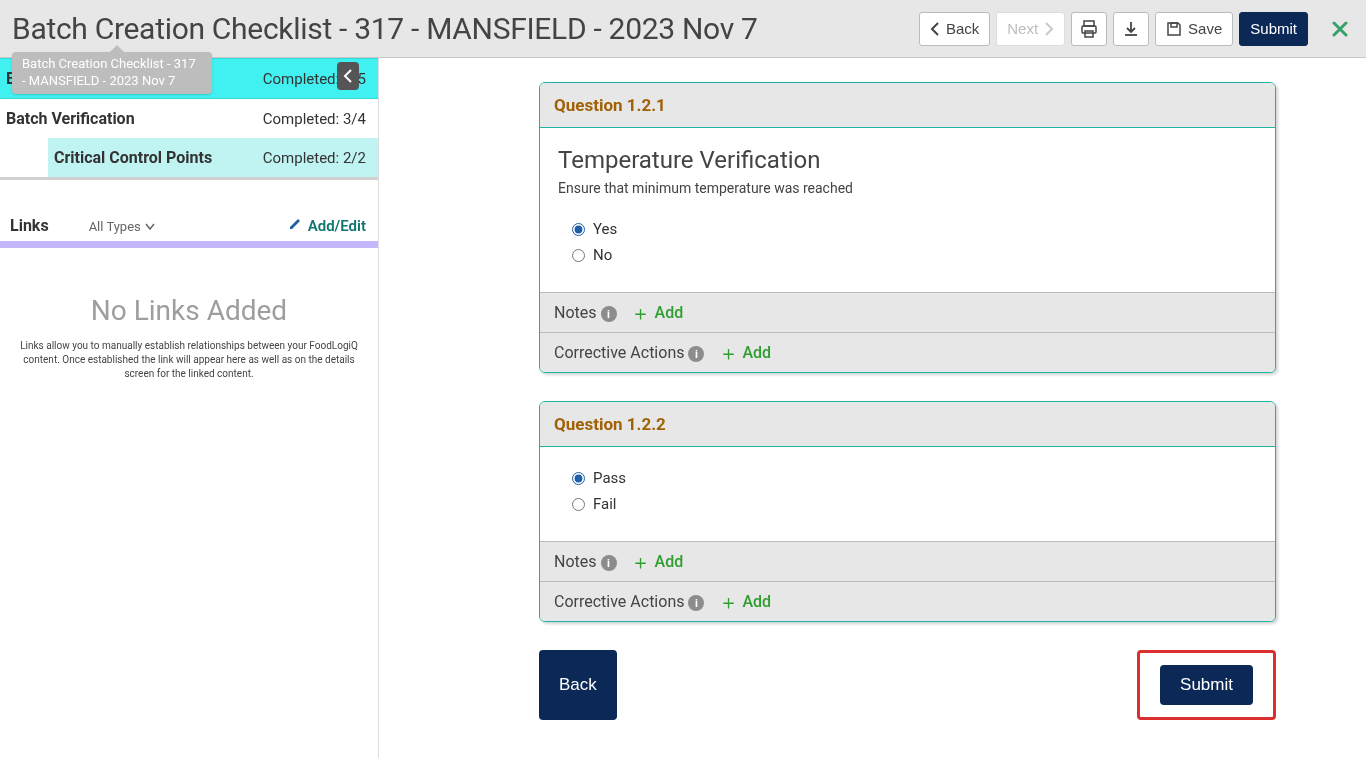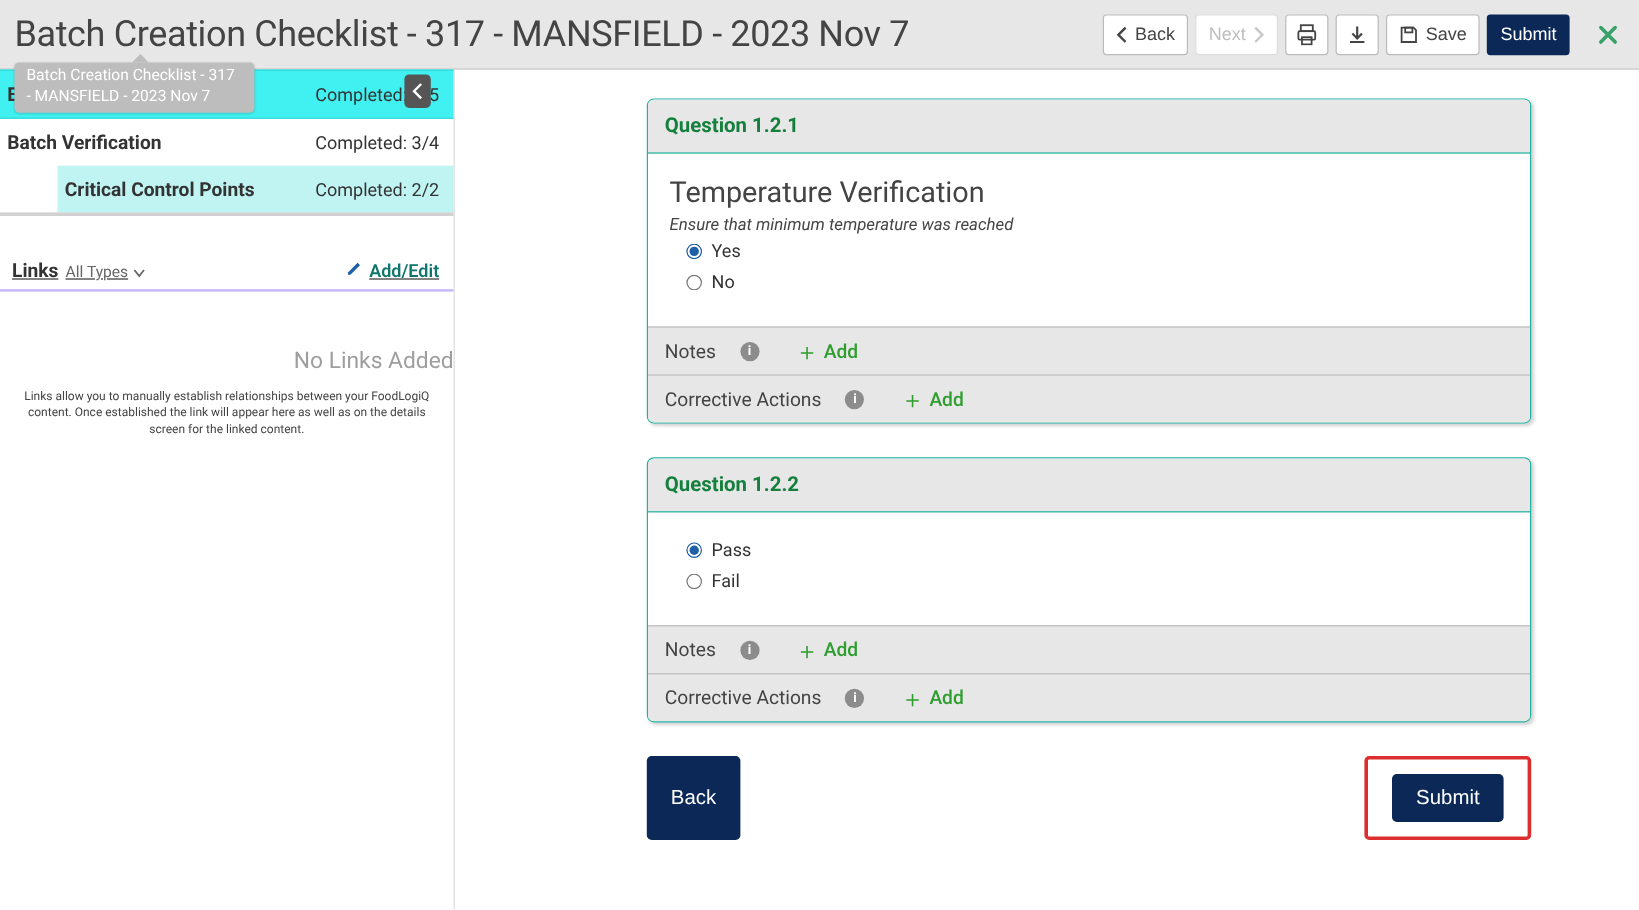--- a/index.html
+++ b/index.html
@@ -58,45 +58,45 @@
   .sec-divider { height: 3px; background: #d1d1d1; }
   .collapse-handle {
     position: absolute; top: 4px; left: 337px; width: 22px; height: 28px;
     background: #555; border-radius: 4px; display: flex; align-items: center; justify-content: center;
     color: #fff; cursor: pointer; z-index: 4;
   }
 
   
   .links-header {
     display: flex; align-items: center; justify-content: space-between;
-    padding: 12px 12px 6px 10px; border-bottom: 2px solid #c4b5fd; margin-top: 24px; text-decoration: underline;
+    padding: 12px 12px 6px 10px; border-bottom: 7px solid #c4b5fd; margin-top: 24px;
   }
   .links-header .left { display: flex; align-items: baseline; gap: 6px; }
   .links-header .left .lbl { font-weight: 700; font-size: 16px; }
-  .links-header .left .sub { font-size: 13px; color: #666; display: inline-flex; align-items: center; gap: 4px; cursor: pointer; }
+  .links-header .left .sub { font-size: 13px; color: #666; display: inline-flex; align-items: center; gap: 4px; cursor: pointer; margin-left: 34px; }
   .links-header .addedit { color: #0f766e; font-weight: 600; font-size: 15px; display: inline-flex; gap: 6px; cursor: pointer; }
-  .no-links-title { color: #9e9e9e; font-size: 19px; text-align: right; margin-top: 46px; font-weight: 400; }
+  .no-links-title { color: #9e9e9e; font-size: 28px; text-align: center; margin-top: 46px; font-weight: 400; }
   .no-links-body { color: #444; font-size: 10px; text-align: center; padding: 12px 18px 0 18px; line-height: 1.4; }
 
   
   .qcard {
     border: 1px solid #1eb3a3; border-radius: 6px; overflow: hidden; margin-bottom: 28px;
     background: #fff; box-shadow: 2px 2px 3px rgba(0,0,0,.18);
   }
   .qcard .qhead {
-    background: #e7e7e7; color: #15803d; font-weight: 700; font-size: 17px;
+    background: #e7e7e7; color: #a16207; font-weight: 700; font-size: 17px;
     padding: 12px 14px; border-bottom: 1px solid #1eb3a3;
   }
   .qcard .qbody { padding: 18px 18px 24px 18px; }
   .qtitle { font-size: 24px; color: #444; font-weight: 400; margin-bottom: 6px; }
-  .qnote { font-style: italic; font-size: 14px; color: #444; margin-bottom: 0; }
+  .qnote { font-size: 14px; color: #444; margin-bottom: 20px; }
   .radio-row { display: flex; align-items: center; gap: 8px; padding: 4px 0 4px 14px; font-size: 15px; }
   .radio-row input { accent-color: #1e5fa8; cursor: pointer; }
   .qfoot-row {
-    display: flex; align-items: center; gap: 20px; padding: 10px 14px;
+    display: flex; align-items: flex-end; gap: 4px; padding: 10px 14px;
     background: #e7e7e7; border-top: 1px solid #bbb; color: #444; font-size: 16px;
   }
   .qfoot-row .info-dot {
     width: 16px; height: 16px; border-radius: 50%; background: #8c8c8c; color: #fff;
     display: inline-flex; align-items: center; justify-content: center; font-size: 11px; font-weight: 700;
   }
   .qfoot-row .add { color: #2e9e2e; font-weight: 500; display: inline-flex; align-items: center; gap: 4px; margin-left: 10px; cursor: pointer; }
   .qfoot-row .add .plus { font-size: 20px; line-height: 0; }
 
   

